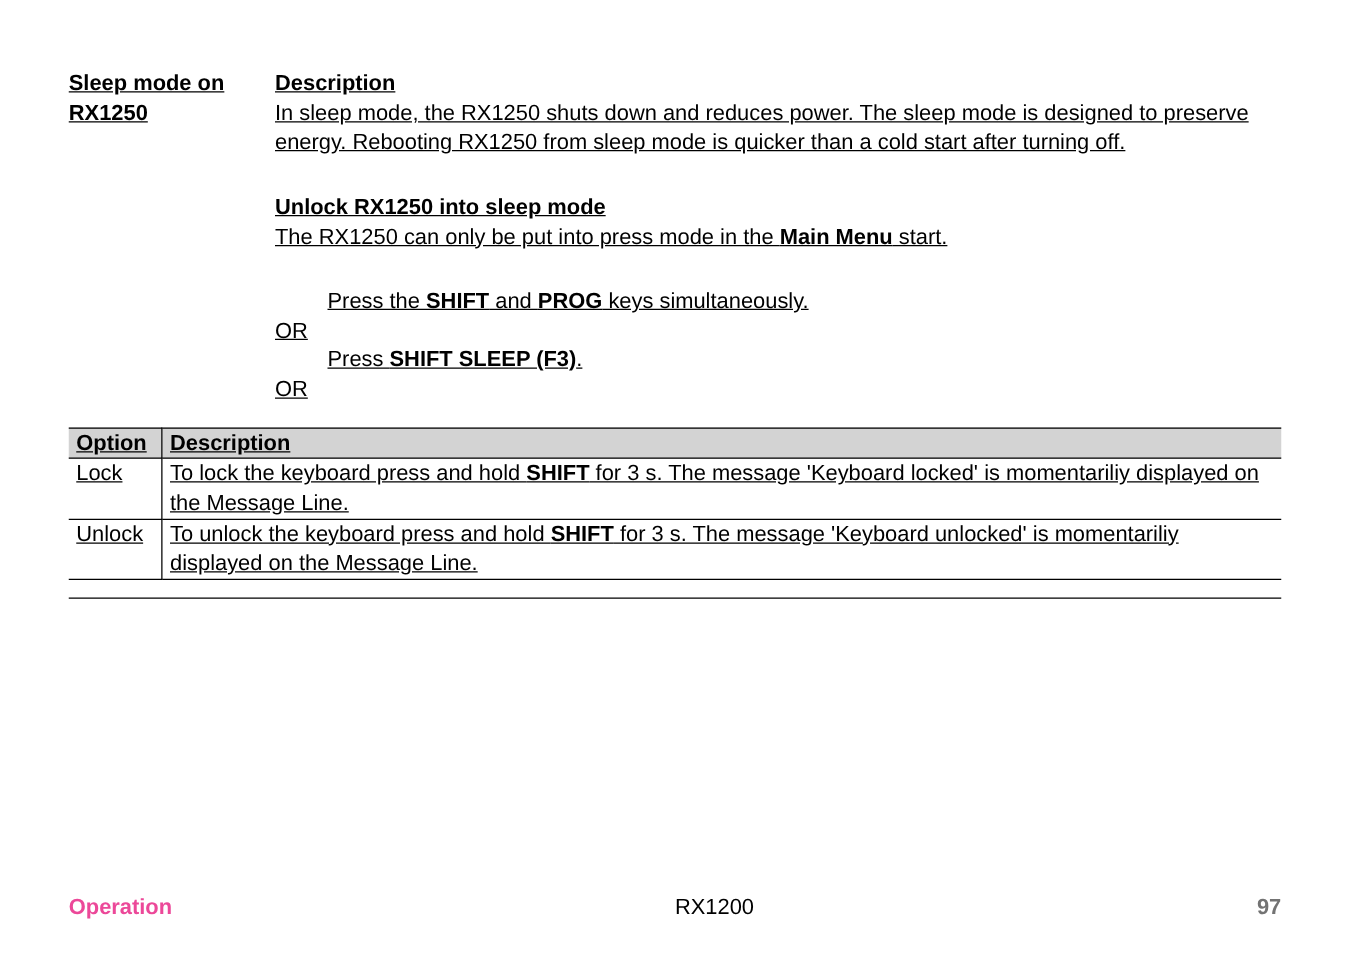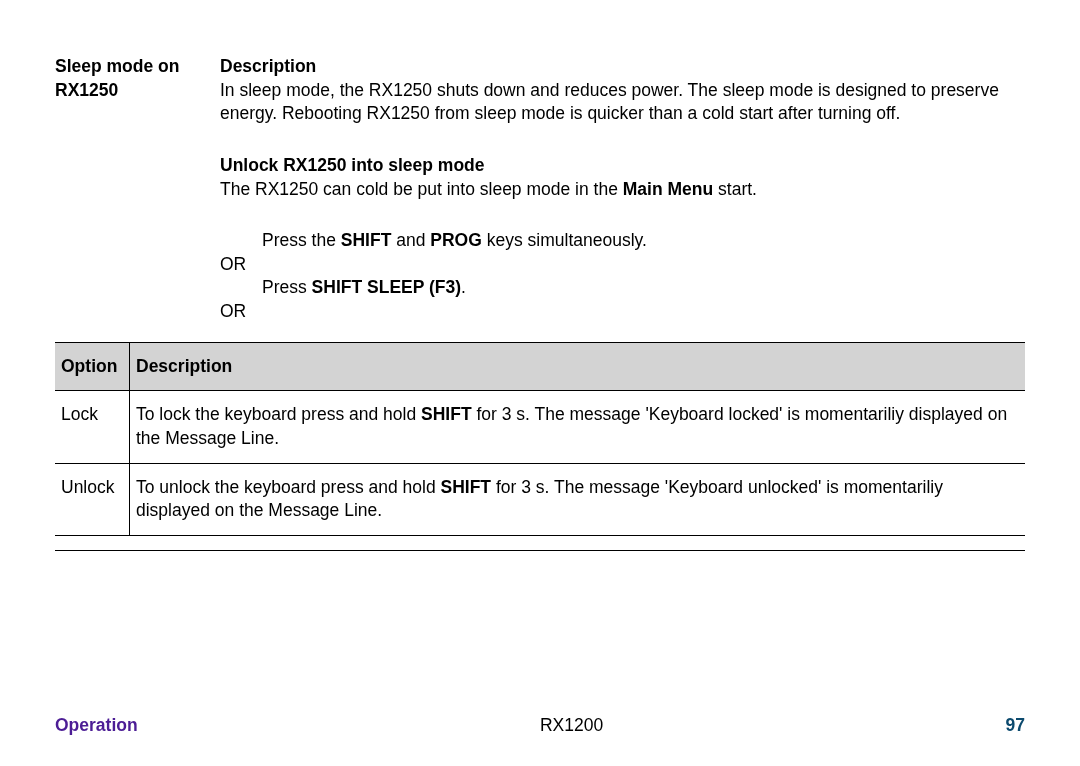--- a/index.html
+++ b/index.html
@@ -8,20 +8,21 @@
     margin: 0;
     background: #fff;
     color: #000;
   }
   .page {
     width: 1080px;
     height: 766px;
     box-sizing: border-box;
     padding: 55px 55px 30px 55px;
     position: relative;
+    text-decoration: underline;
   }
   .section {
     display: flex;
     margin-bottom: 18px;
   }
   .side-heading {
     width: 165px;
     flex-shrink: 0;
     font-weight: bold;
     line-height: 1.35;
@@ -43,21 +44,21 @@
     border: none;
     border-top: 1px solid #000;
     margin: 14px 0 18px 0;
   }
   table.opts {
     border-collapse: collapse;
     width: 100%;
   }
   table.opts th, table.opts td {
     border-right: 1px solid #000;
-    padding: 12px 6px;
+    padding: 0 6px;
     text-align: left;
     vertical-align: top;
     line-height: 1.35;
   }
   table.opts th:last-child, table.opts td:last-child {
     border-right: none;
   }
   table.opts thead th {
     background: #d3d3d3;
     font-weight: bold;
@@ -74,44 +75,44 @@
   .footer {
     position: absolute;
     bottom: 30px;
     left: 55px;
     right: 55px;
     display: flex;
     justify-content: space-between;
     font-size: 17.5px;
   }
   .footer .left {
-    color: #4c1d95;
+    color: #ec4899;
     font-weight: bold;
   }
   .footer .right {
-    color: #0c4a6e;
+    color: #737373;
     font-weight: bold;
   }
 </style>
 </head>
 <body>
 
 <div class="page">
 
   <div class="section">
     <div class="side-heading">Sleep mode on RX1250</div>
     <div class="content">
       <div class="sub-heading">Description</div>
       <div>In sleep mode, the RX1250 shuts down and reduces power. The sleep mode is designed to preserve energy. Rebooting RX1250 from sleep mode is quicker than a cold start after turning off.</div>
 
       <div class="spacer"></div>
 
       <div class="sub-heading">Unlock RX1250 into sleep mode</div>
       <div>
-        <span>The RX1250 can cold be put into sleep mode in the </span><span class="b">Main Menu</span><span> start.</span>
+        <span>The RX1250 can only be put into press mode in the </span><span class="b">Main Menu</span><span> start.</span>
       </div>
 
       <div class="spacer"></div>
 
       <div style="padding-left: 42px;">
         <span>Press the </span><span class="b">SHIFT</span><span> and </span><span class="b">PROG</span><span> keys simultaneously.</span>
       </div>
       <div>OR</div>
       <div style="padding-left: 42px;">
         <span>Press </span><span class="b">SHIFT SLEEP (F3)</span><span>.</span>

